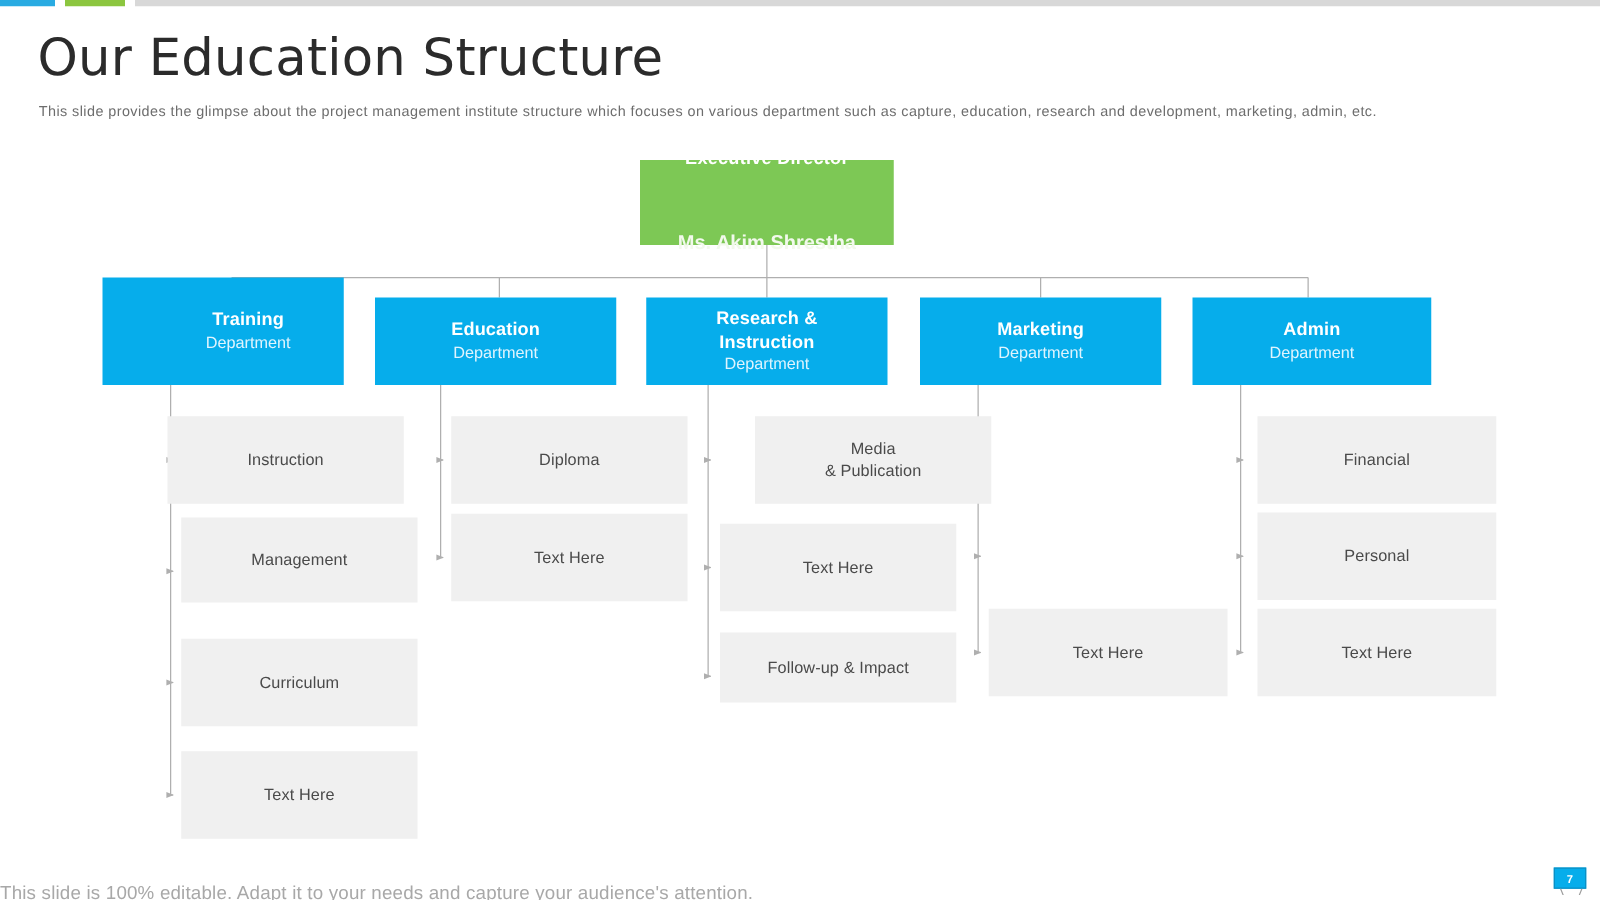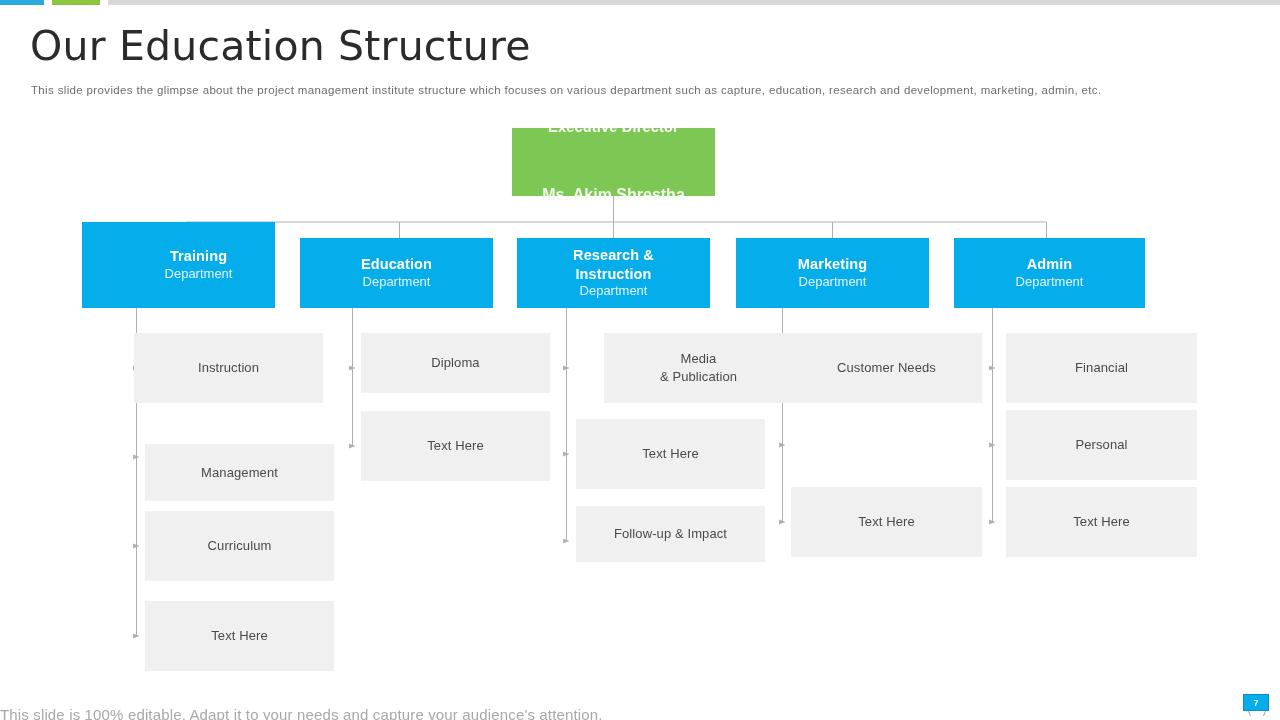--- a/index.html
+++ b/index.html
@@ -255,51 +255,48 @@
   </div>
 
   <div class="node dept-node" style="left:954px; top:238px; width:191px; height:70px;">
     <div class="dept-title">Admin</div>
     <div class="dept-sub">Department</div>
   </div>
 
   <div class="node leaf-node" style="left:134px; top:333px; width:189px; height:70px;">
     <span>Instruction</span>
   </div>
-  <div class="node leaf-node" style="left:145px; top:444px; width:189px; height:57px;">
+  <div class="node leaf-node" style="left:145px; top:414px; width:189px; height:68px;">
     <span>Management</span>
   </div>
   <div class="node leaf-node" style="left:145px; top:511px; width:189px; height:70px;">
     <span>Curriculum</span>
   </div>
   <div class="node leaf-node" style="left:145px; top:601px; width:189px; height:70px;">
     <span>Text Here</span>
   </div>
 
-  <div class="node leaf-node" style="left:361px; top:333px; width:189px; height:60px;">
+  <div class="node leaf-node" style="left:361px; top:333px; width:189px; height:70px;">
     <span>Diploma</span>
   </div>
   <div class="node leaf-node" style="left:361px; top:411px; width:189px; height:70px;">
     <span>Text Here</span>
   </div>
 
   <div class="node leaf-node" style="left:576px; top:333px; width:189px; height:70px;margin-left:28px;">
     <span>Media</span>
     <span>&amp; Publication</span>
   </div>
   <div class="node leaf-node" style="left:576px; top:419px; width:189px; height:70px;">
     <span>Text Here</span>
   </div>
   <div class="node leaf-node" style="left:576px; top:506px; width:189px; height:56px;">
     <span>Follow-up &amp; Impact</span>
   </div>
 
-  <div class="node leaf-node" style="left:791px; top:333px; width:191px; height:70px;">
-    <span>Customer Needs</span>
-  </div>
   <div class="node leaf-node" style="left:791px; top:487px; width:191px; height:70px;">
     <span>Text Here</span>
   </div>
 
   <div class="node leaf-node" style="left:1006px; top:410px; width:191px; height:70px;">
     <span>Personal</span>
   </div>
   <div class="node leaf-node" style="left:1006px; top:333px; width:191px; height:70px;">
     <span>Financial</span>
   </div>

